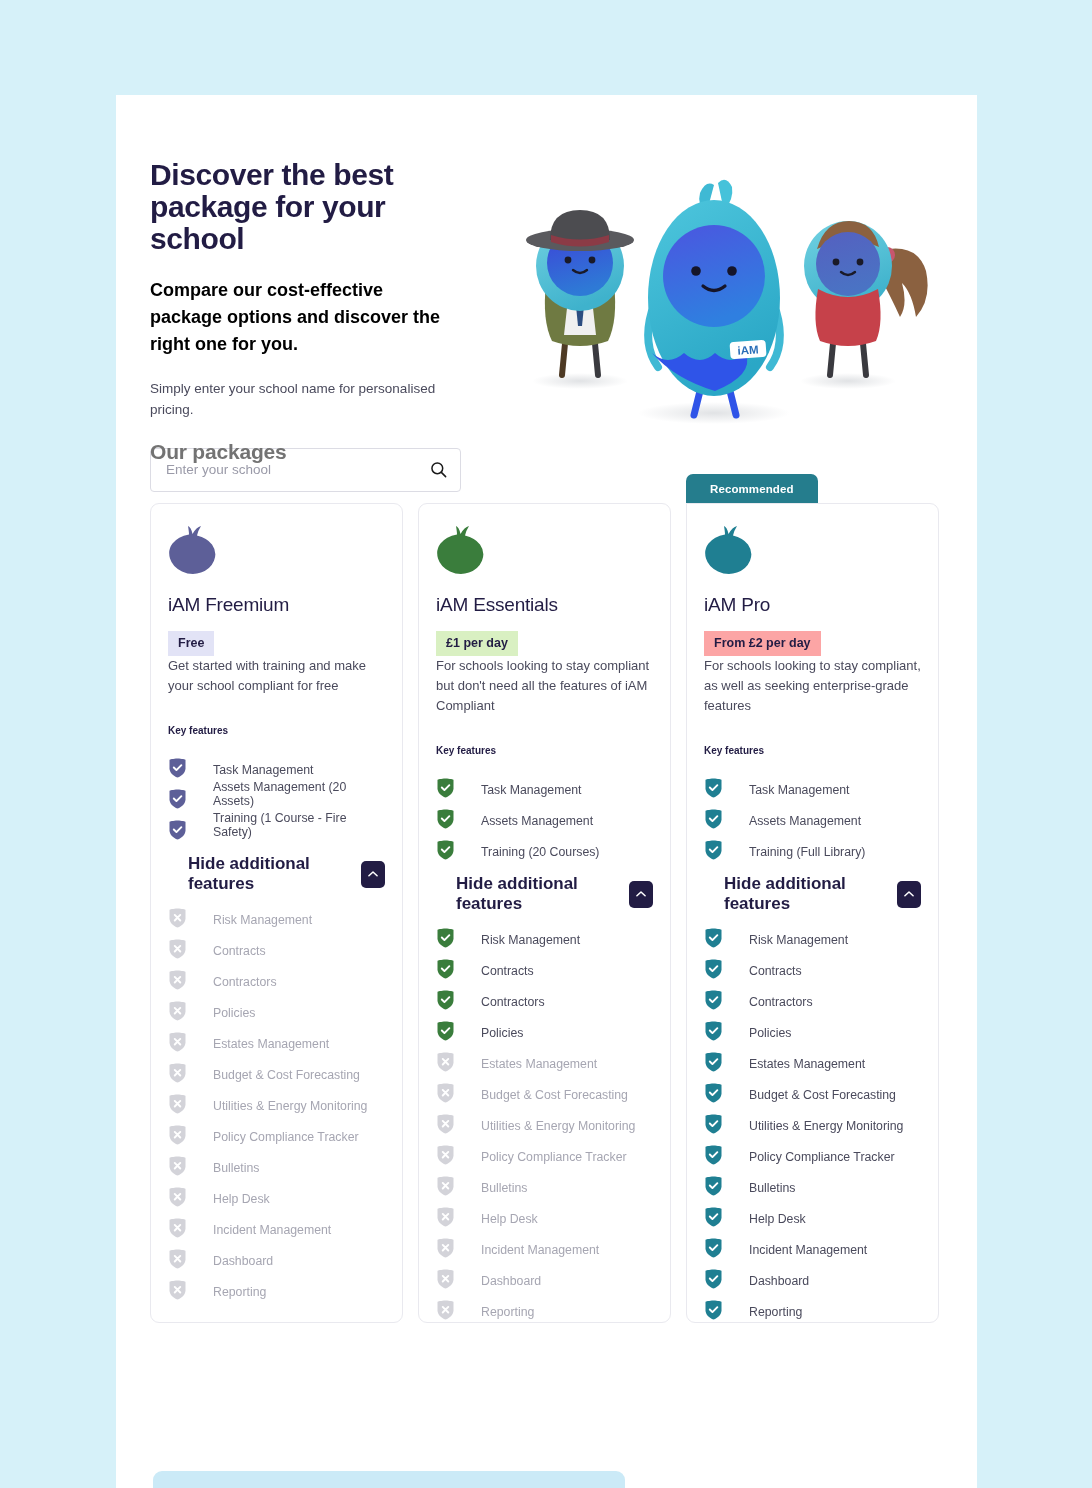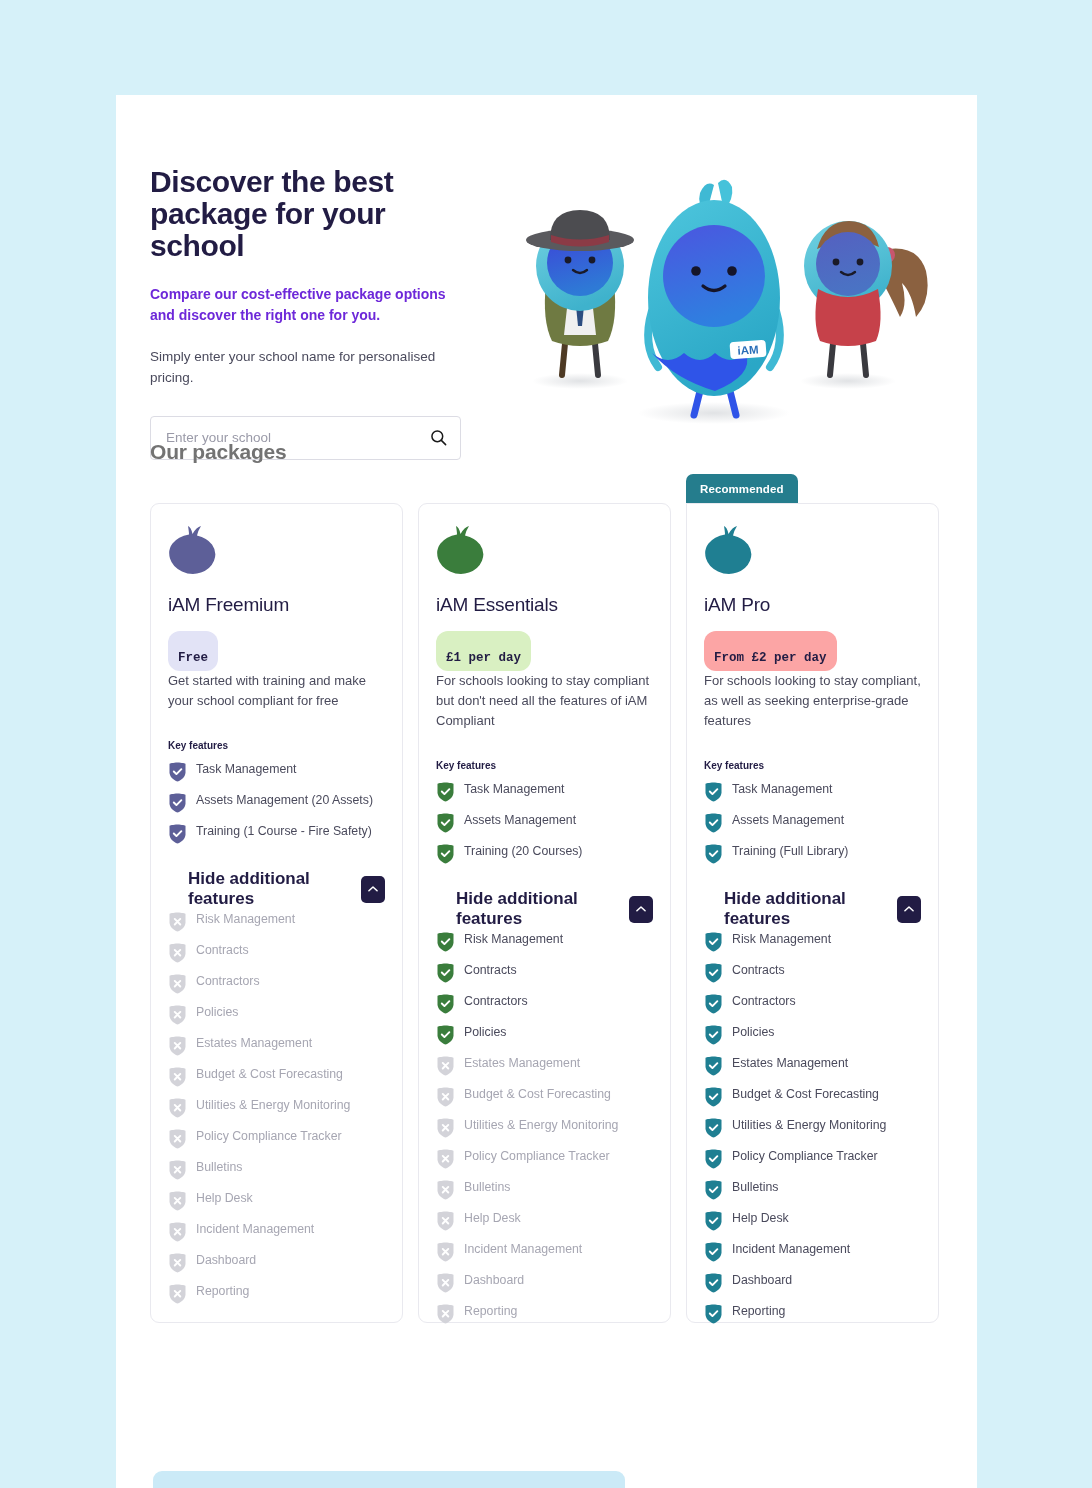--- a/index.html
+++ b/index.html
@@ -37,38 +37,38 @@
   .hero {
     position: absolute;
     left: 34px;
     top: 60px;
     width: 800px;
   }
 
   .hero-left {
     position: absolute;
     left: 0;
-    top: 11px;
+    top: 4px;
     width: 330px;
   }
 
   .hero-title {
     font-size: 30px;
     font-weight: 700;
     line-height: 1.06;
     letter-spacing: -0.4px;
     color: #221c44;
   }
 
   .hero-sub {
     margin-top: 23px;
-    font-size: 14px;
+    font-size: 18px;
     font-weight: 700;
     line-height: 1.5;
-    color: #6d28d9;
+    color: #000000;
     max-width: 305px;
   }
 
   .hero-note {
     margin-top: 21px;
     font-size: 13.5px;
     font-weight: 400;
     line-height: 1.5;
     color: #4a4a5c;
     max-width: 290px;
@@ -142,21 +142,21 @@
   .card-col {
     position: relative;
     width: 253px;
   }
 
   .rec-tab {
     position: absolute;
     left: 0;
     top: -29px;
     height: 29px;
-    padding: 0 14px;
+    padding: 0 24px;
     background: #257d8d;
     color: #ffffff;
     font-size: 11.5px;
     font-weight: 700;
     border-radius: 7px 7px 0 0;
     display: flex;
     align-items: center;
     letter-spacing: 0.1px;
     z-index: 2;
   }
@@ -180,47 +180,46 @@
   .card-name {
     font-size: 19px;
     font-weight: 400;
     color: #221c44;
     letter-spacing: -0.2px;
   }
 
   .price-badge {
     display: inline-block;
     margin-top: 15px;
-    padding: 20px 10px 6px;
-    border-radius: 12px;
+    padding: 5px 10px 6px;
+    border-radius: 0;
     font-size: 12.5px;
     font-weight: 700;
     color: #221c44;
-    font-family: Liberation Mono, monospace;
   }
 
   .card-desc {
     font-size: 13px;
     line-height: 1.54;
     color: #4a4a5c;
   }
 
   .feat-head {
     margin-top: 29px;
     font-size: 10px;
     font-weight: 700;
     color: #221c44;
   }
 
   .feat-list { margin-top: 11px; }
 
   .feat-row {
     display: flex;
-    align-items: flex-start;
-    gap: 9px;
+    align-items: flex-end;
+    gap: 26px;
     height: 31px;
   }
 
   .feat-label {
     font-size: 12.3px;
     color: #4a4a5c;
     line-height: 1.2;
   }
   .feat-row.off .feat-label { color: #a6a6b2; }
 

